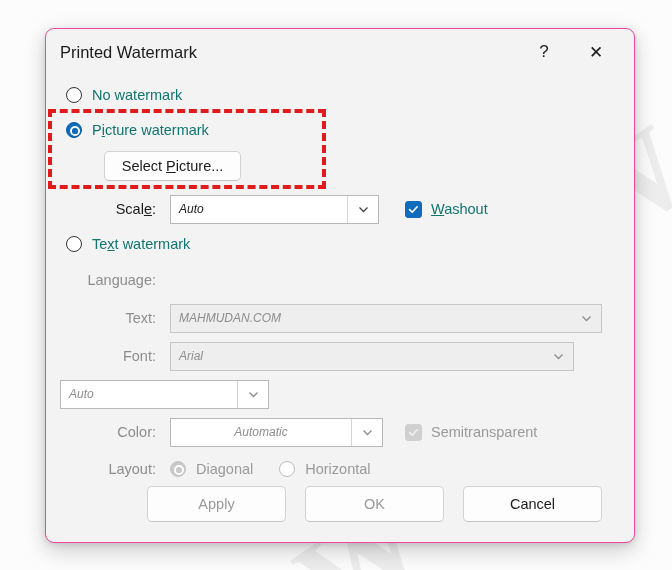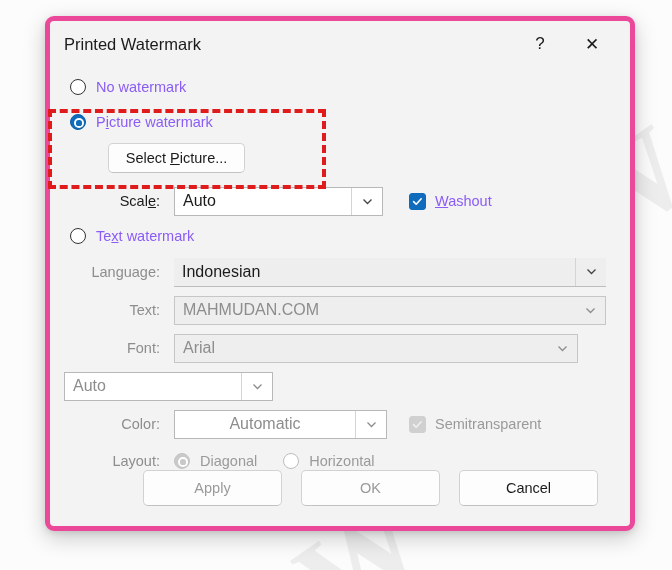--- a/index.html
+++ b/index.html
@@ -29,25 +29,25 @@
     user-select: none;
     white-space: nowrap;
   }
   .wm-a { right: -14px; top: 120px; font-size: 120px; transform: rotate(-35deg); }
   .wm-b { left: 300px; bottom: -58px; font-size: 120px; transform: rotate(-35deg); }
 
   
   #dialog {
     position: absolute;
     left: 45px;
-    top: 16px;
+    top: 28px;
     width: 590px;
     height: 515px;
     background: #f3f3f3;
-    border: 5px solid #ec4899;
+    border: 1px solid #ec4899;
     border-radius: 9px;
     box-shadow: 0 7px 22px rgba(0,0,0,0.20), 0 2px 6px rgba(0,0,0,0.10);
     box-sizing: border-box;
   }
 
   #titlebar {
     position: relative;
     height: 52px;
   }
   #title-text {
@@ -129,21 +129,21 @@
   }
   .radio.dis-on::before {
     content: "";
     position: absolute;
     left: 5.4px; top: 5.4px;
     width: 5.2px; height: 5.2px;
     border-radius: 50%;
     background: #c9c9c9;
     z-index: 2;
   }
-  .rlabel { font-size: 14.5px; color: #8b5cf6; }
+  .rlabel { font-size: 14.5px; color: #0f766e; }
   .rlabel.dim { color: #9a9a9a; }
   .u { text-decoration: underline; }
 
   
   .push-btn {
     background: #fdfdfd;
     border: 1px solid #d2d2d2;
     border-bottom-color: #c2c2c2;
     border-radius: 5px;
     font-size: 14.5px;
@@ -180,24 +180,25 @@
     box-sizing: border-box;
     display: flex;
     align-items: stretch;
     position: relative;
   }
   .combo .val {
     flex: 1 1 auto;
     display: flex;
     align-items: center;
     padding: 0 8px;
-    font-size: 16px;
+    font-size: 12px;
     color: #1b1b1b;
     overflow: hidden;
     white-space: nowrap;
+    font-style: italic;
   }
   .combo .val.center { justify-content: center; }
   .combo .arrow {
     width: 30px;
     flex: 0 0 auto;
     display: flex;
     align-items: center;
     justify-content: center;
     border-left: 1px solid #d4d4d4;
     color: #444;
@@ -304,28 +305,20 @@
       </div>
     </div>
 
     <div class="radio-row" style="margin-left:6px; margin-top:6px;">
       <span class="radio off"></span>
       <span class="rlabel"><span>Te</span><span class="u">x</span><span>t watermark</span></span>
     </div>
 
     <div class="field-row" style="margin-top:7px;">
       <div class="flabel dim">Language:</div>
-      <div class="combo flat" style="width:432px;">
-        <div class="val">Indonesian</div>
-        <div class="arrow">
-          <svg width="13" height="13" viewBox="0 0 13 13" aria-hidden="true">
-            <path d="M2.5 4.5 L6.5 8.5 L10.5 4.5" fill="none" stroke="currentColor" stroke-width="1.3"></path>
-          </svg>
-        </div>
-      </div>
     </div>
 
     <div class="field-row" style="margin-top:4px;">
       <div class="flabel dim">Text:</div>
       <div class="combo disabled" style="width:432px;">
         <div class="val">MAHMUDAN.COM</div>
         <div class="arrow">
           <svg width="13" height="13" viewBox="0 0 13 13" aria-hidden="true">
             <path d="M2.5 4.5 L6.5 8.5 L10.5 4.5" fill="none" stroke="currentColor" stroke-width="1.3"></path>
           </svg>

